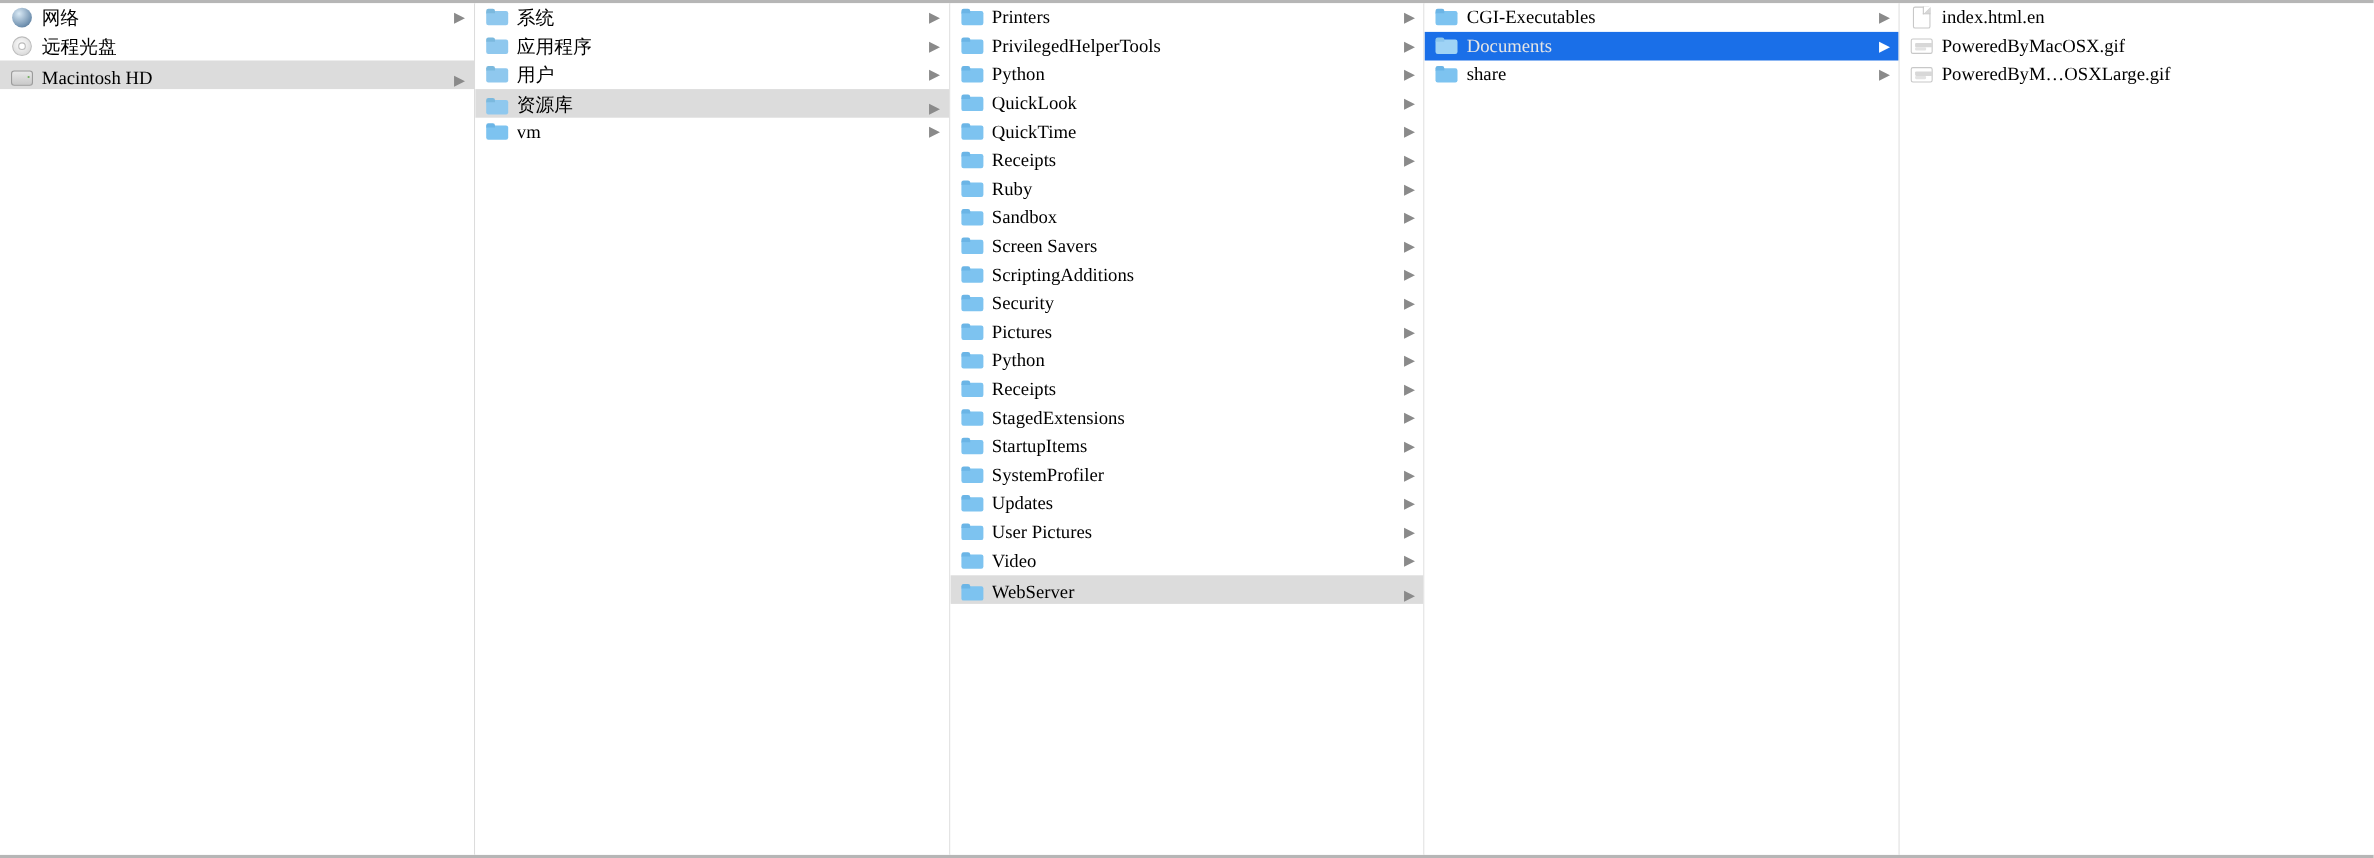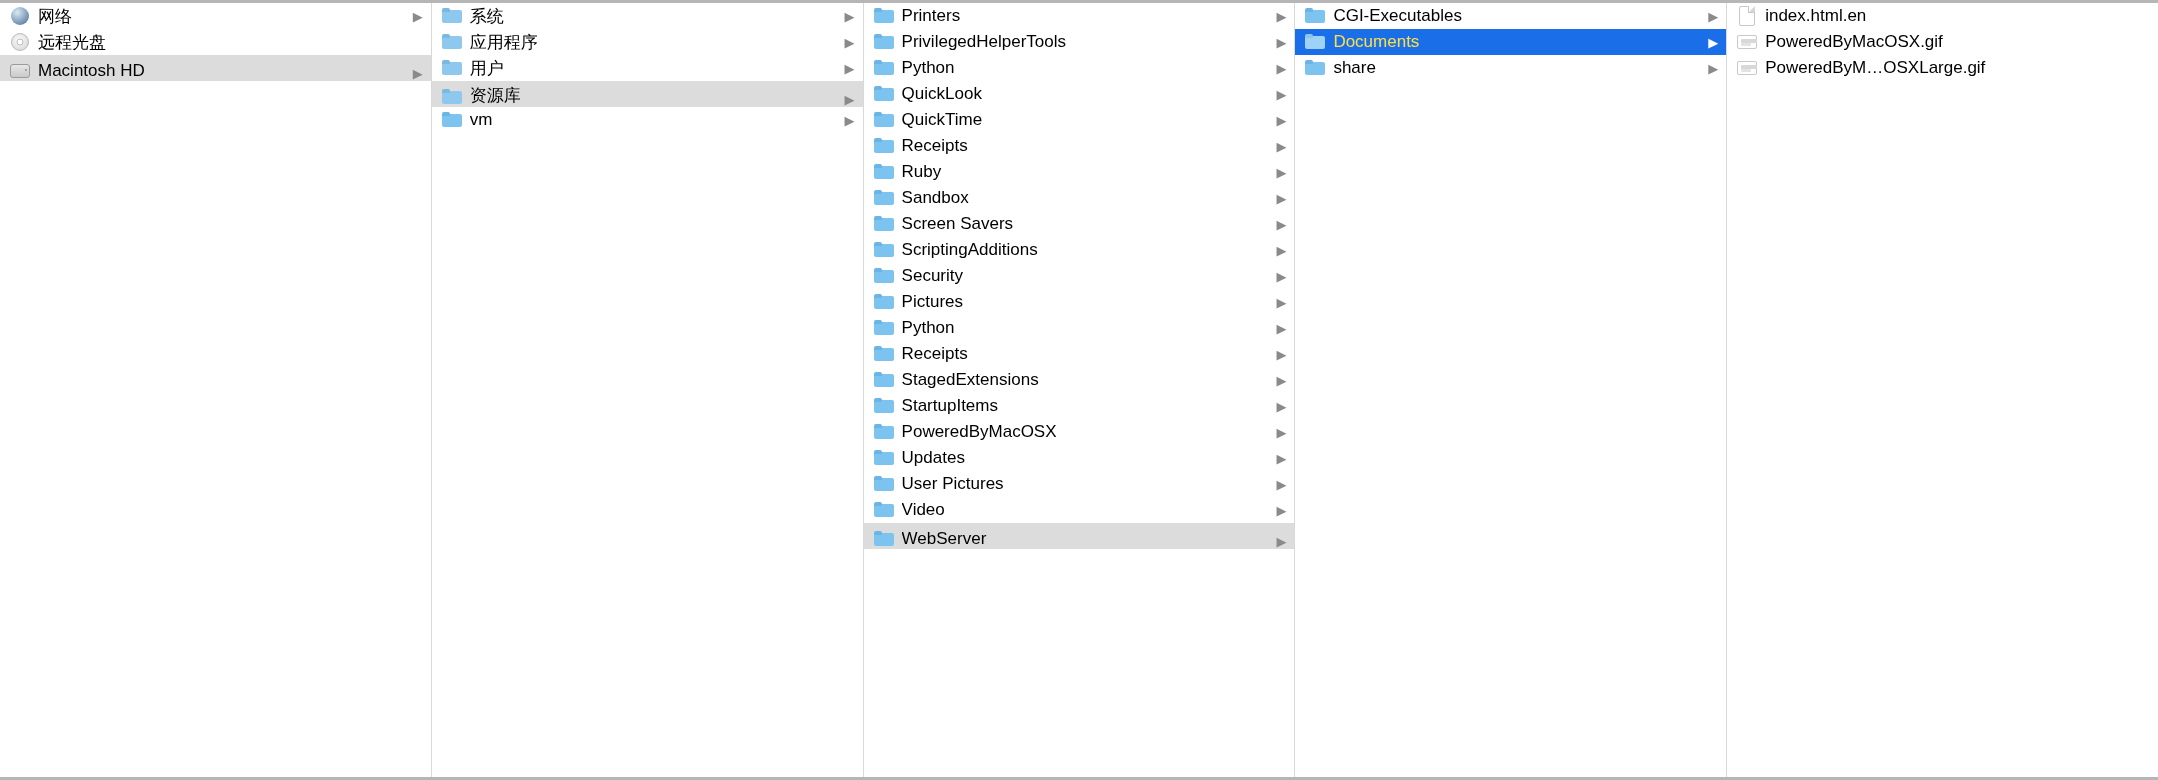--- a/index.html
+++ b/index.html
@@ -10,20 +10,21 @@
     width: 2158px;
     height: 780px;
     overflow: hidden;
   }
   .finder {
     display: flex;
     width: 100%;
     height: 100%;
     border-top: 3px solid #b6b6b6;
     border-bottom: 3px solid #b6b6b6;
+    font-family: Liberation Serif, serif;
   }
   .column {
     flex: 1 1 0;
     border-right: 1px solid #d9d9d9;
     overflow-y: auto;
     overflow-x: hidden;
     background: #ffffff;
     position: relative;
   }
   .column:last-child { border-right: none; }
@@ -58,21 +59,21 @@
     font-size: 13px;
     margin-left: 6px;
   }
   .row.path-selected {
     background: #dcdcdc;
     align-items: flex-end;
   }
   .row.active-selected {
     background: #1a6fe8;
   }
-  .row.active-selected .label { color: #fde047; }
+  .row.active-selected .label { color: #e5e5e5; }
   .row.active-selected .chev { color: #ffffff; }
 
   
   .folder-icon {
     width: 20px; height: 16px; position: relative;
   }
   .folder-icon::before {
     content: "";
     position: absolute; left: 0; top: 2px;
     width: 20px; height: 13px;
@@ -330,21 +331,21 @@
         <span class="icon">
           <span class="folder-icon"></span>
         </span>
         <span class="label">StartupItems</span>
         <span class="chev">▶</span>
       </div>
       <div class="row">
         <span class="icon">
           <span class="folder-icon"></span>
         </span>
-        <span class="label">PoweredByMacOSX</span>
+        <span class="label">SystemProfiler</span>
         <span class="chev">▶</span>
       </div>
       <div class="row">
         <span class="icon">
           <span class="folder-icon"></span>
         </span>
         <span class="label">Updates</span>
         <span class="chev">▶</span>
       </div>
       <div class="row">

